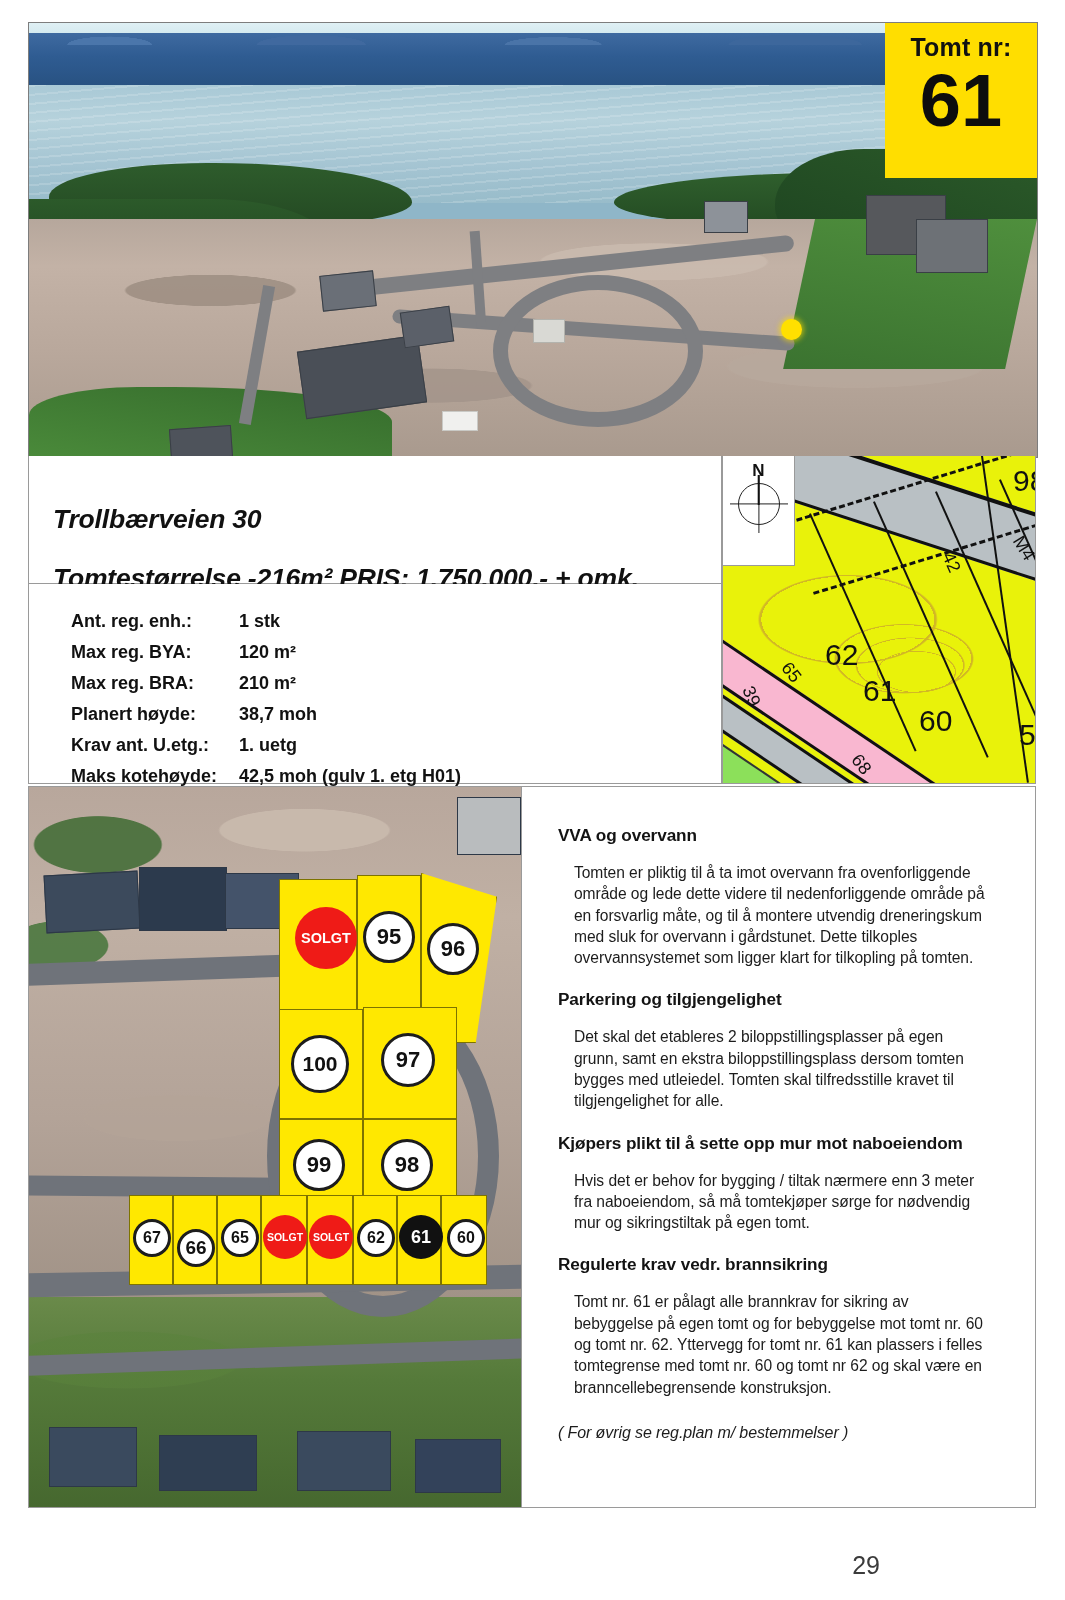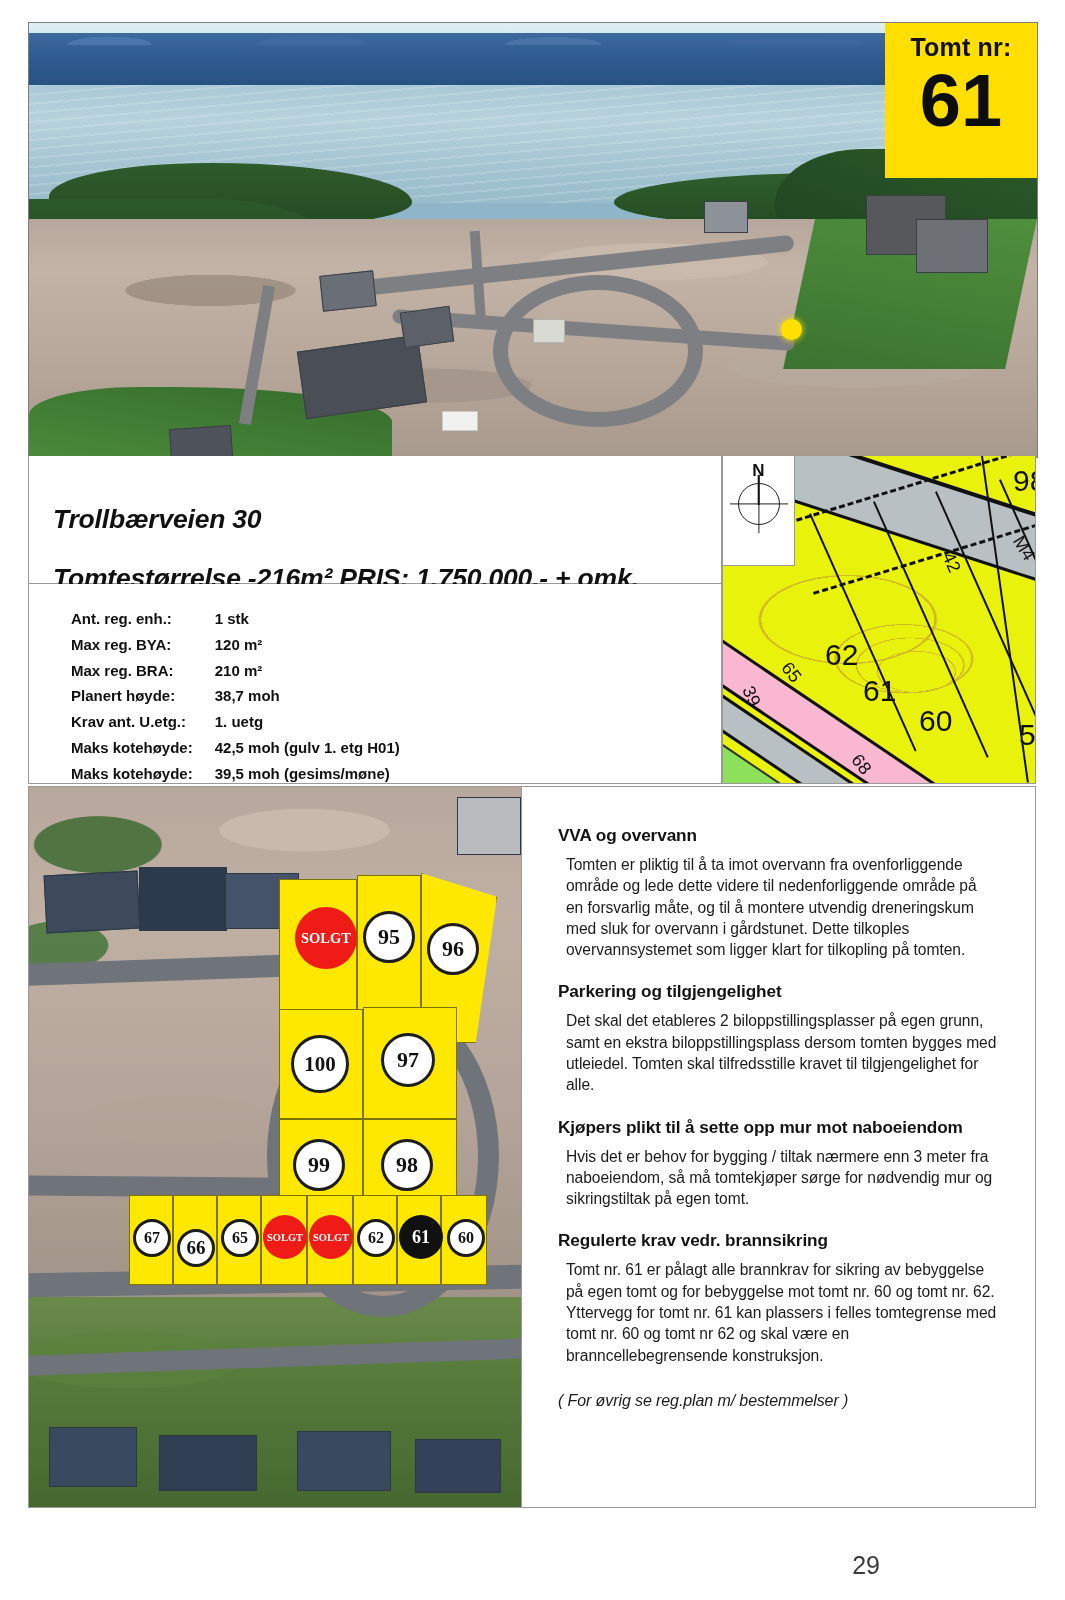--- a/index.html
+++ b/index.html
@@ -138,21 +138,21 @@
   .spec-left{
     width:266px;box-sizing:border-box;padding:24px 0 0 42px;border-right:1px solid #9a9a9a;
   }
   .spec-left .row{font-size:14.8px;font-weight:700;line-height:1.86;color:#111;}
   .gnr{
     font-style:italic;font-weight:800;font-size:25px;margin-top:12px;color:#111;letter-spacing:-.3px;
   }
   .spec-right{flex:1;box-sizing:border-box;padding:22px 0 0 42px;}
   .spec-right table{border-collapse:collapse;}
   .spec-right td{
-    font-size:15px;font-weight:700;line-height:1.72;color:#111;
+    font-size:18px;font-weight:700;line-height:1.72;color:#111;
     padding:0;vertical-align:top;white-space:nowrap;
   }
   .spec-right td.k{padding-right:22px;}
 
   
   .cad{
     position:absolute;left:722px;top:456px;width:314px;height:328px;
     border:1px solid #9a9a9a;border-top:none;overflow:hidden;background:#e8f000;box-sizing:border-box;
   }
   .cad-yellow{position:absolute;inset:0;background:#e9f20a;}
@@ -253,38 +253,38 @@
   .smb3{left:196px;top:86px;width:72px;height:54px;background:#44536a;}
   .smb4{left:428px;top:10px;width:62px;height:56px;background:#b9bcbe;}
   .smb5{left:20px;top:640px;width:86px;height:58px;background:#3a4a5e;}
   .smb6{left:130px;top:648px;width:96px;height:54px;background:#2f3e52;}
   .smb7{left:268px;top:644px;width:92px;height:58px;background:#3a4a5e;}
   .smb8{left:386px;top:652px;width:84px;height:52px;background:#33425a;}
 
   .plot{position:absolute;background:#ffe800;border:1.6px solid #7d7300;box-sizing:border-box;}
   .badge{
     position:absolute;border-radius:50%;display:flex;align-items:center;justify-content:center;
-    font-weight:800;box-sizing:border-box;font-family:Liberation Serif, serif;
+    font-weight:800;box-sizing:border-box;
   }
   .badge.white{background:#fff;border:3px solid #1d1d1d;color:#111;}
   .badge.red{background:#ef1b17;border:none;color:#fff;}
   .badge.black{background:#111;border:none;color:#fff;}
 
   
   .txtcol{
     position:absolute;left:522px;top:786px;width:514px;height:722px;
     border:1px solid #9a9a9a;border-left:none;box-sizing:border-box;background:#fff;
     padding:38px 30px 0 36px;
   }
   .sec{margin-bottom:21px;}
   .sec h3{
     margin:0 0 4px 0;font-size:17.2px;font-weight:800;color:#131313;letter-spacing:-.1px;
   }
   .sec p{
-    margin:8px;font-size:15.6px;line-height:1.365;color:#1c1c1c;letter-spacing:-.05px;
+    margin:16px;font-size:15.6px;line-height:1.365;color:#1c1c1c;letter-spacing:-.05px;
   }
   .footnote{
     font-style:italic;font-size:16px;color:#1c1c1c;margin-top:26px;letter-spacing:-.1px;
   }
 
   
   .pagenum{
     position:absolute;right:30px;bottom:20px;font-size:25px;color:#3b3b3b;
   }
 </style>

